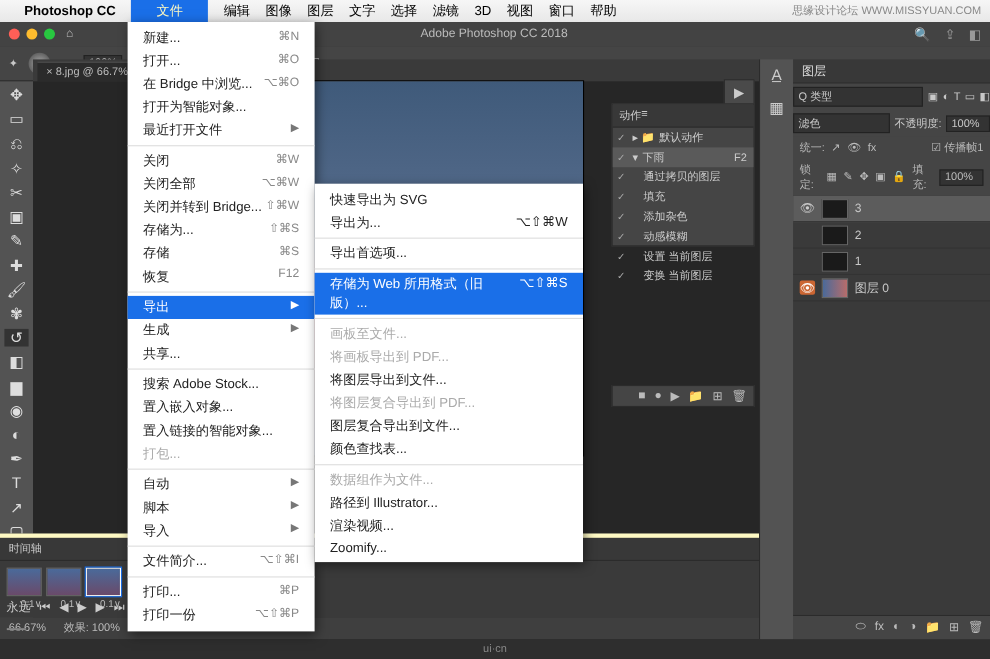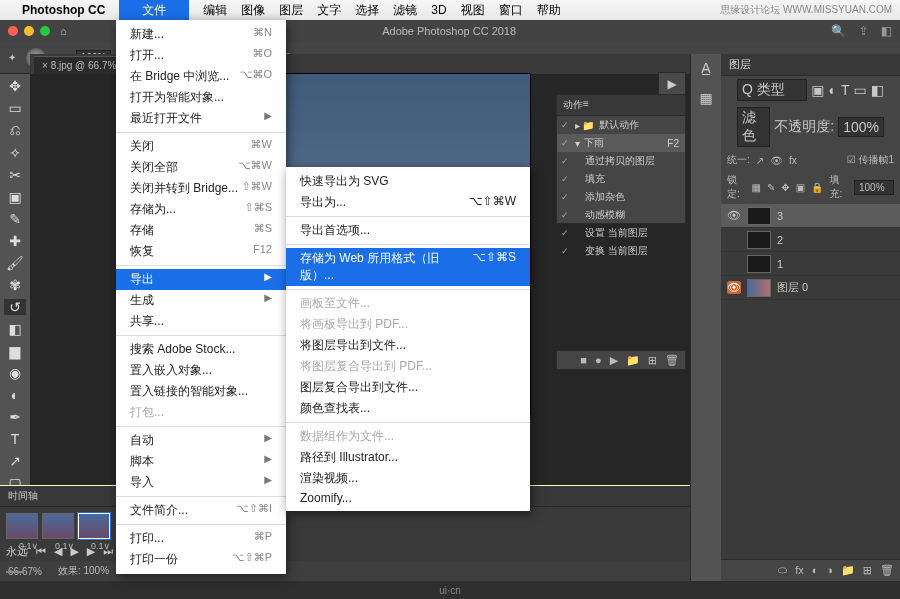--- a/index.html
+++ b/index.html
@@ -41,33 +41,33 @@
 .actions-panel{ position:absolute; right:214px; top:94px; width:130px; height:130px; background:#454545; border:1px solid #2b2b2b; z-index:5; font-size:10px; color:#ccc; }
 .actions-panel .hdr{ background:#383838; padding:3px 6px; border-bottom:1px solid #2b2b2b; display:flex; justify-content:flex-start;}
 .actions-panel .row{ padding:2px 6px 2px 18px; display:flex; align-items:center; gap:4px;}
 .actions-panel .row.sel{ background:#5a5a5a; }
 .actions-panel .chk{ color:#aaa; font-size:9px; position:absolute; left:4px;}
 .actions-panel .row .lbl{flex:1;}
 .right-dock{ position:absolute; right:0; top:54px; width:210px; bottom:18px; background:#454545; border-left:1px solid #2b2b2b; z-index:3; display:flex; }
 .icon-strip{ width:30px; background:#535353; display:flex; flex-direction:column; align-items:center; padding-top:6px; gap:14px; color:#ccc; font-size:14px;}
 .panels{ flex:1; display:flex; flex-direction:column; }
 .panels .tabhdr{ background:#383838; padding:3px 8px; font-size:11px; color:#ddd; border-bottom:1px solid #2b2b2b;}
-.panels .selrow{ background:#454545; padding:3px 16px; display:flex; gap:4px; font-size:14px; align-items:center;}
+.panels .selrow{ background:#454545; padding:3px 0; display:flex; gap:4px; font-size:10px; align-items:center;}
 .panels .selrow .sel{ background:#333; border:1px solid #222; padding:1px 4px; flex:1;}
 .panels .optrow{ padding:3px 6px; display:flex; gap:6px; font-size:10px; color:#bbb; align-items:center;}
 .layer-list{ flex:1; background:#3a3a3a; overflow:auto;}
 .layer{ display:flex; align-items:center; padding:3px 6px; border-bottom:1px solid #333; gap:6px; height:24px;}
 .layer.sel{ background:#5c5c5c; }
 .layer .eye{ width:14px; text-align:center; color:#ccc; font-size:11px;}
 .layer .eye.red{ color:#fff; background:#c63; border-radius:2px;}
 .layer .thumb{ width:24px; height:18px; background:#1a1a1a; border:1px solid #666;}
 .layer .thumb.grad{ background:linear-gradient(90deg,#4a6a9a,#b76d6b);}
 .layer-footer{ background:#454545; padding:4px 6px; display:flex; gap:8px; justify-content:flex-end; color:#bbb; font-size:11px; border-top:1px solid #2b2b2b;}
 .statusbar{ position:absolute; left:0; right:0; bottom:18px; height:20px; background:#3f3f3f; display:flex; align-items:center; padding:0 8px; font-size:10px; color:#bbb; gap:16px;}
-.timeline{ position:absolute; left:0; right:210px; bottom:38px; height:76px; background:#3a3a3a; border-top:1px solid #fef9c3; z-index:2;}
+.timeline{ position:absolute; left:0; right:210px; bottom:38px; height:76px; background:#3a3a3a; border-top:4px solid #fef9c3; z-index:2;}
 .timeline .thdr{ padding:3px 8px; background:#383838; font-size:10px; border-bottom:1px solid #2b2b2b;}
 .timeline .frames{ display:flex; gap:4px; padding:6px;}
 .timeline .frame{ width:32px; }
 .timeline .frame .fimg{ width:32px; height:26px; background:linear-gradient(180deg,#4a6a9a,#6a4a6a); border:1px solid #666;}
 .timeline .frame.sel .fimg{ border:1px solid #fff; outline:1px solid #1a6fe8;}
 .timeline .frame .ftm{ font-size:9px; color:#bbb; text-align:right; padding-top:2px;}
 .timeline .ctrl{ position:absolute; bottom:2px; left:6px; display:flex; gap:8px; font-size:11px; color:#ccc; align-items:center;}
 .bottombar{ position:absolute; left:0; right:0; bottom:0; height:18px; background:#2e2e2e; display:flex; align-items:center; justify-content:center; color:#888; font-size:10px;}
 .play-strip{position:absolute; right:214px; top:72px; width:28px; background:#4a4a4a; border:1px solid #2b2b2b; z-index:4; padding:4px 0; display:flex; flex-direction:column; align-items:center; gap:8px; color:#ccc; font-size:12px;}
 .actions-bot{position:absolute; right:214px; top:350px; width:130px; height:20px; background:#454545; border:1px solid #2b2b2b; z-index:5; display:flex; align-items:center; justify-content:flex-end; gap:8px; padding:0 6px; color:#bbb; font-size:11px;}

